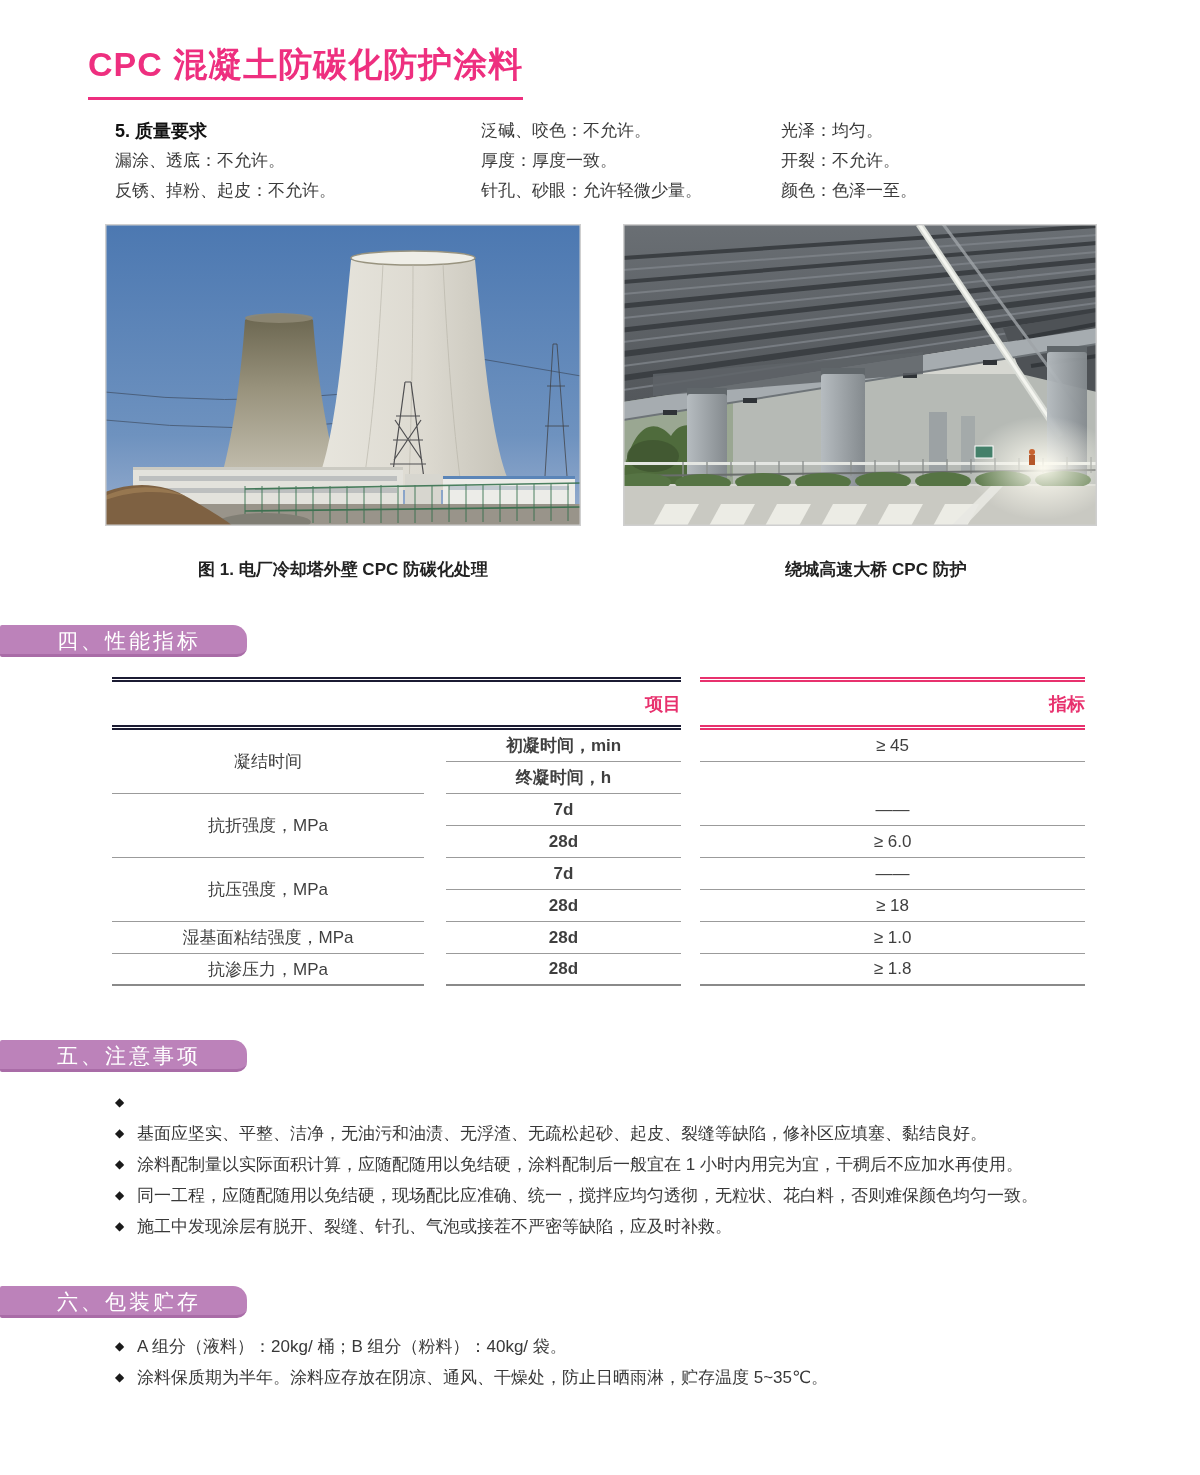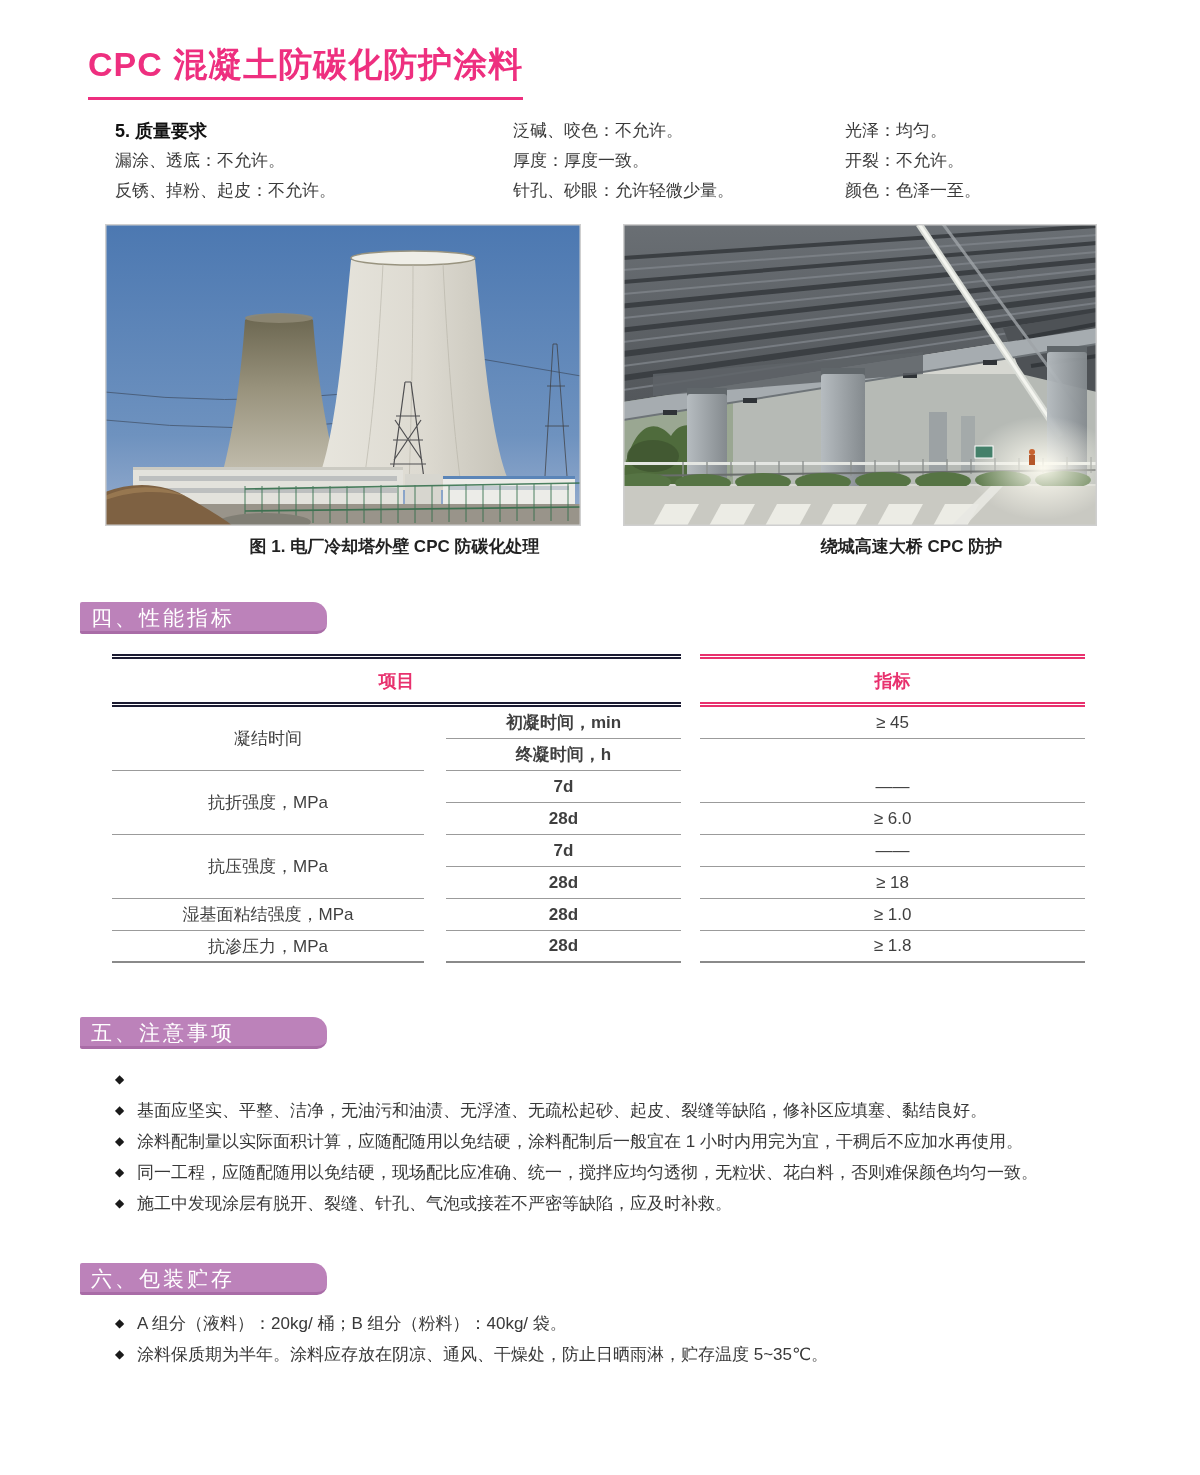--- a/index.html
+++ b/index.html
@@ -11,56 +11,56 @@
   .page { position:relative; width:1200px; height:1475px; }
 
   
   .doc-title {
     display:inline-block; margin:42px 0 0 88px;
     font-size:34px; font-weight:bold; letter-spacing:1px;
     color:#EE2F7F; border-bottom:3px solid #EE2F7F; padding-bottom:9px;
   }
 
   
-  .quality { display:flex; margin:16px 0 0 115px; font-size:17px;gap:32px; }
+  .quality { display:flex; margin:16px 0 0 115px; font-size:17px; }
   .q-col { line-height:30px; }
   .q-col1 { width:330px; }
   .q-col2 { width:300px;margin-left:36px; }
   .q-col3 { width:330px; }
   .q-head { font-weight:bold; color:#111; font-size:18px; }
 
   
   .figures { display:flex; margin:18px 0 0 105px; gap:42px; }
   .figure  { width:476px; }
   .figure.right { width:474px; }
   .photo { display:block; width:100%; height:302px; }
-  .captions { display:flex; margin:9px 0 0 105px; gap:42px;justify-content:center; }
+  .captions { display:flex; margin:32px 0 0 105px; gap:58px; }
   .caption { width:476px; text-align:center; font-weight:bold; font-size:17px; color:#222; }
   .caption.right { width:474px; }
 
   
   .banner {
-    width:247px; height:32px; margin-left:80px;
+    width:247px; height:32px; 
     background:#BC82BA; border-bottom:3px solid #A96CA7;
     border-radius:2px 14px 10px 2px;
     color:#ffffff; font-size:21px; letter-spacing:3px;
-    line-height:31px; padding-left:11px;
+    line-height:31px; padding-left:11px;text-align:center;
   }
   .banner-perf { margin-top:44px; }
   .banner-notes { margin-top:54px; }
   .banner-pack { margin-top:44px; }
 
   
   .ptable { margin:20px 0 0 112px; width:973px; }
   .ptable-head, .ptable-body {
     display:grid;
     grid-template-columns:312px 22px 235px 19px 385px;
   }
   .th {
-    text-align:center; font-weight:bold; font-size:18px; color:#E8316E;
+    text-align:right; font-weight:bold; font-size:18px; color:#E8316E;
     padding:10px 0 9px 0;
   }
   .th-left  { grid-column:1 / 4; border-top:5px double #1B1B32; border-bottom:5px double #1B1B32; }
   .th-right { grid-column:5;     border-top:5px double #E8316E; border-bottom:5px double #E8316E; }
   .ptable-body { grid-auto-rows:32px; }
   .cell {
     display:flex; align-items:center; justify-content:center;
     font-size:17px; color:#3F3F3F; border-bottom:1px solid #9B9B9B;
   }
   .c1 { grid-column:1; } .c2 { grid-column:3;font-weight:bold; } .c3 { grid-column:5; }

